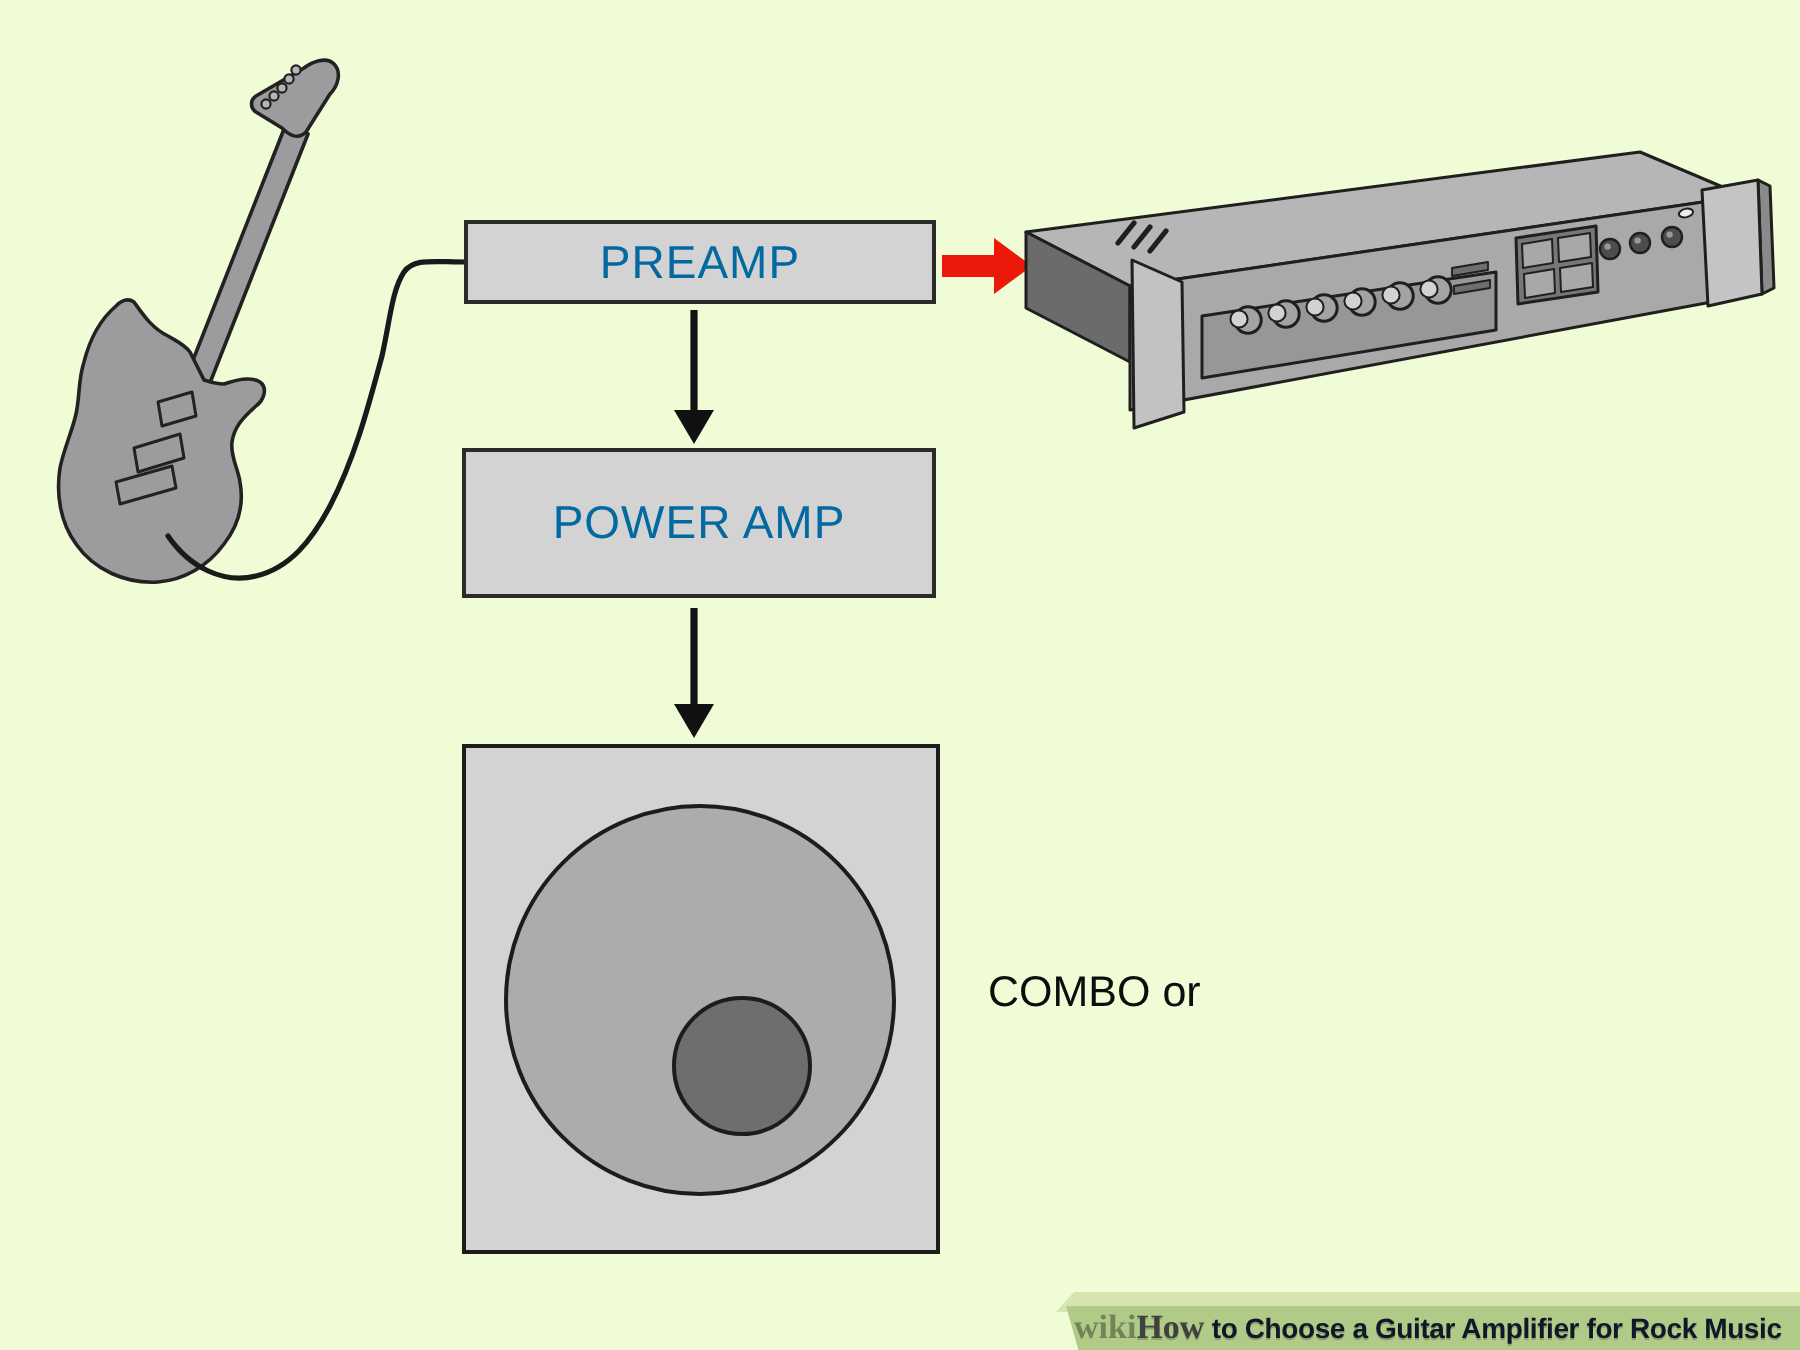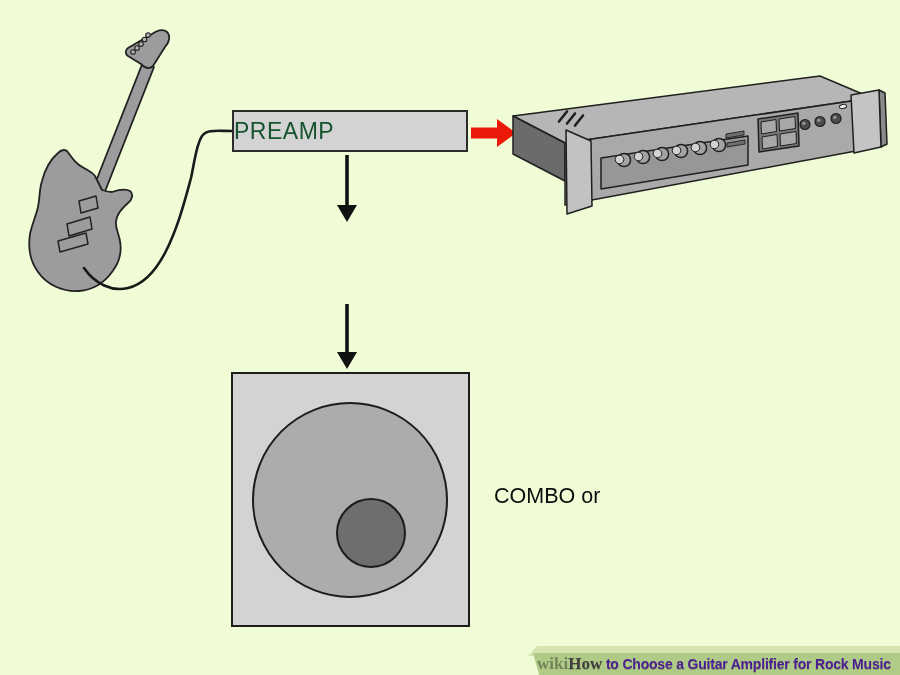--- a/index.html
+++ b/index.html
@@ -5,22 +5,22 @@
   html,body{margin:0;padding:0;}
   .canvas{
     position:relative; width:900px; height:675px; overflow:hidden;
     background:#F0FCD6;
     font-family:"Liberation Sans", sans-serif;
   }
   .art{ position:absolute; left:0; top:0; width:900px; height:675px; z-index:1; }
   .box{
     position:absolute; z-index:2; box-sizing:border-box;
     background:#D3D3D3; border:2px solid #2b2b2b;
-    display:flex; align-items:center; justify-content:flex-start;
-    font-size:23px; color:#14532d; letter-spacing:0.5px;
+    display:flex; align-items:center; justify-content:center;
+    font-size:23px; color:#0369a1; letter-spacing:0.5px;
   }
   .box-preamp{ left:232px; top:110px; width:236px; height:42px; }
   .box-poweramp{ left:231px; top:224px; width:237px; height:75px; }
   .cab{
     position:absolute; z-index:2; box-sizing:border-box;
     left:231px; top:372px; width:239px; height:255px;
     background:#D3D3D3; border:2px solid #1c1c1c;
   }
   .cone{
     position:absolute; left:19px; top:28px; width:196px; height:196px;
@@ -45,21 +45,21 @@
     background:#AFCB87;
     clip-path:polygon(19px 100%, 10px 0, 100% 0, 100% 100%);
     display:flex; align-items:baseline; padding-left:14px; box-sizing:border-box;
     white-space:pre;
   }
   .wm-serif{ font-family:"Liberation Serif", serif; font-weight:bold; font-size:17px; line-height:22px; }
   .wm-wiki{ color:#72845A; }
   .wm-how{ color:#404040; text-shadow:0 1px 0 #8da368; }
   .wm-rest{
     font-family:"Liberation Sans", sans-serif; font-weight:bold; font-size:14px;
-    color:#4c1d95; text-shadow:0 1px 0 #8da368; letter-spacing:-0.2px; line-height:22px;
+    color:#0f172a; text-shadow:0 1px 0 #8da368; letter-spacing:-0.2px; line-height:22px;
   }
 </style>
 </head>
 <body>
 
 <div class="canvas">
 
   <svg class="art" viewBox="0 0 900 675">
 
     <g fill="#9C9C9E" stroke="#222222" stroke-width="1.8" stroke-linejoin="round">
@@ -196,20 +196,23 @@
       <ellipse cx="843" cy="106.5" rx="3.6" ry="2.1" fill="#ECECEC" stroke-width="1" transform="rotate(-12 843 106.5)"></ellipse>
 
       <polygon fill="#C4C4C4" points="851,95 879,90 881,147 854,153"></polygon>
     </g>
   </svg>
 
   <div class="box box-preamp">
     <span>PREAMP</span>
   </div>
 
+  <div class="box box-poweramp">
+    <span>POWER AMP</span>
+  </div>
 
   <div class="cab">
     <div class="cone">
       <div class="dustcap"></div>
     </div>
   </div>
 
   <div class="caption">
     <span>COMBO or</span>
   </div>

